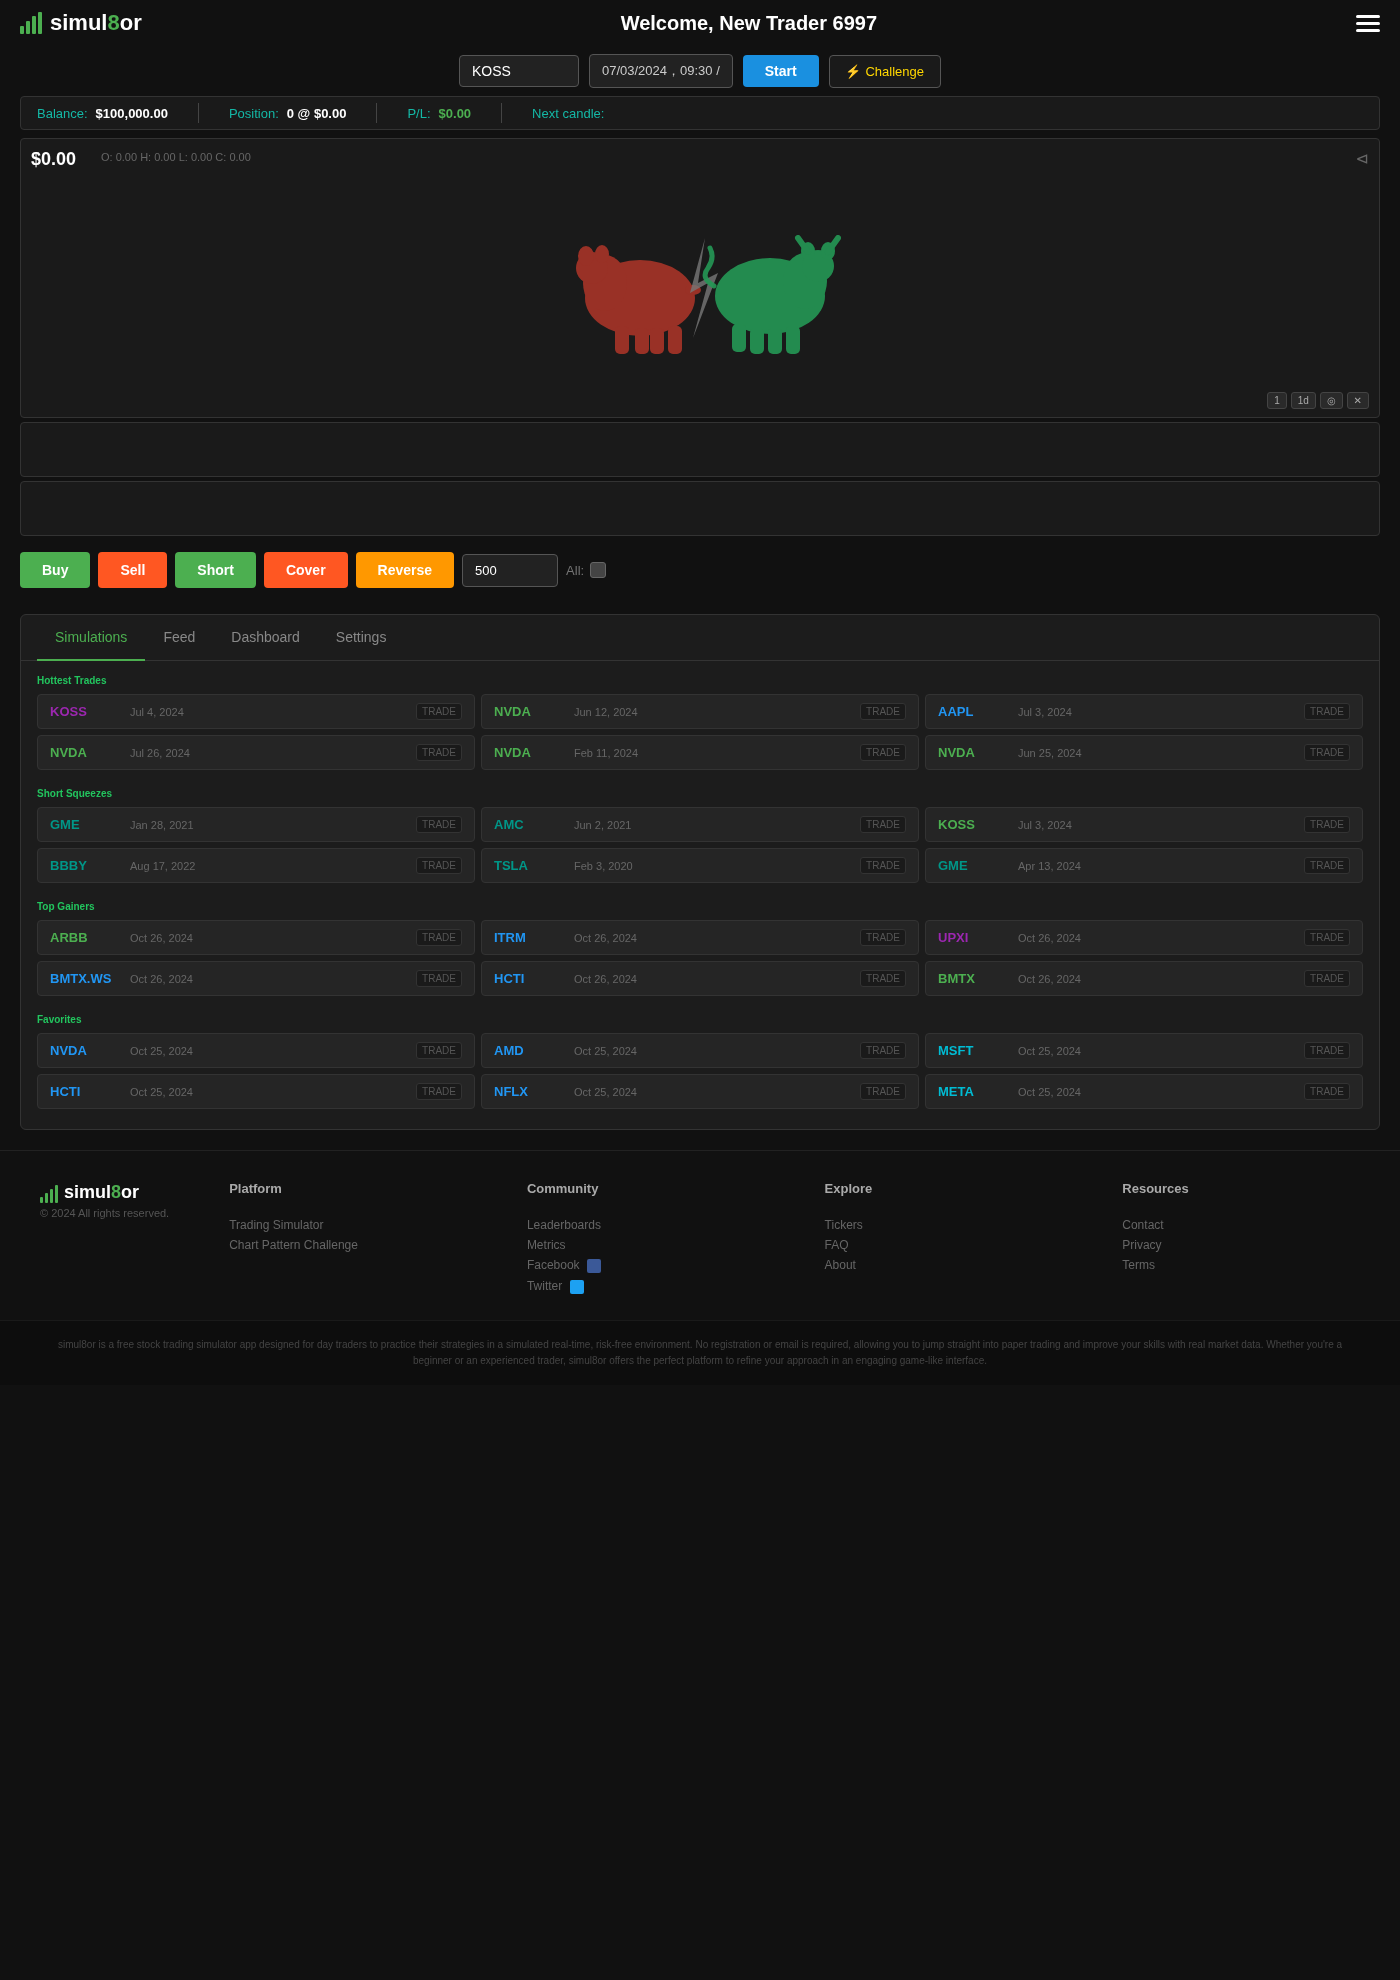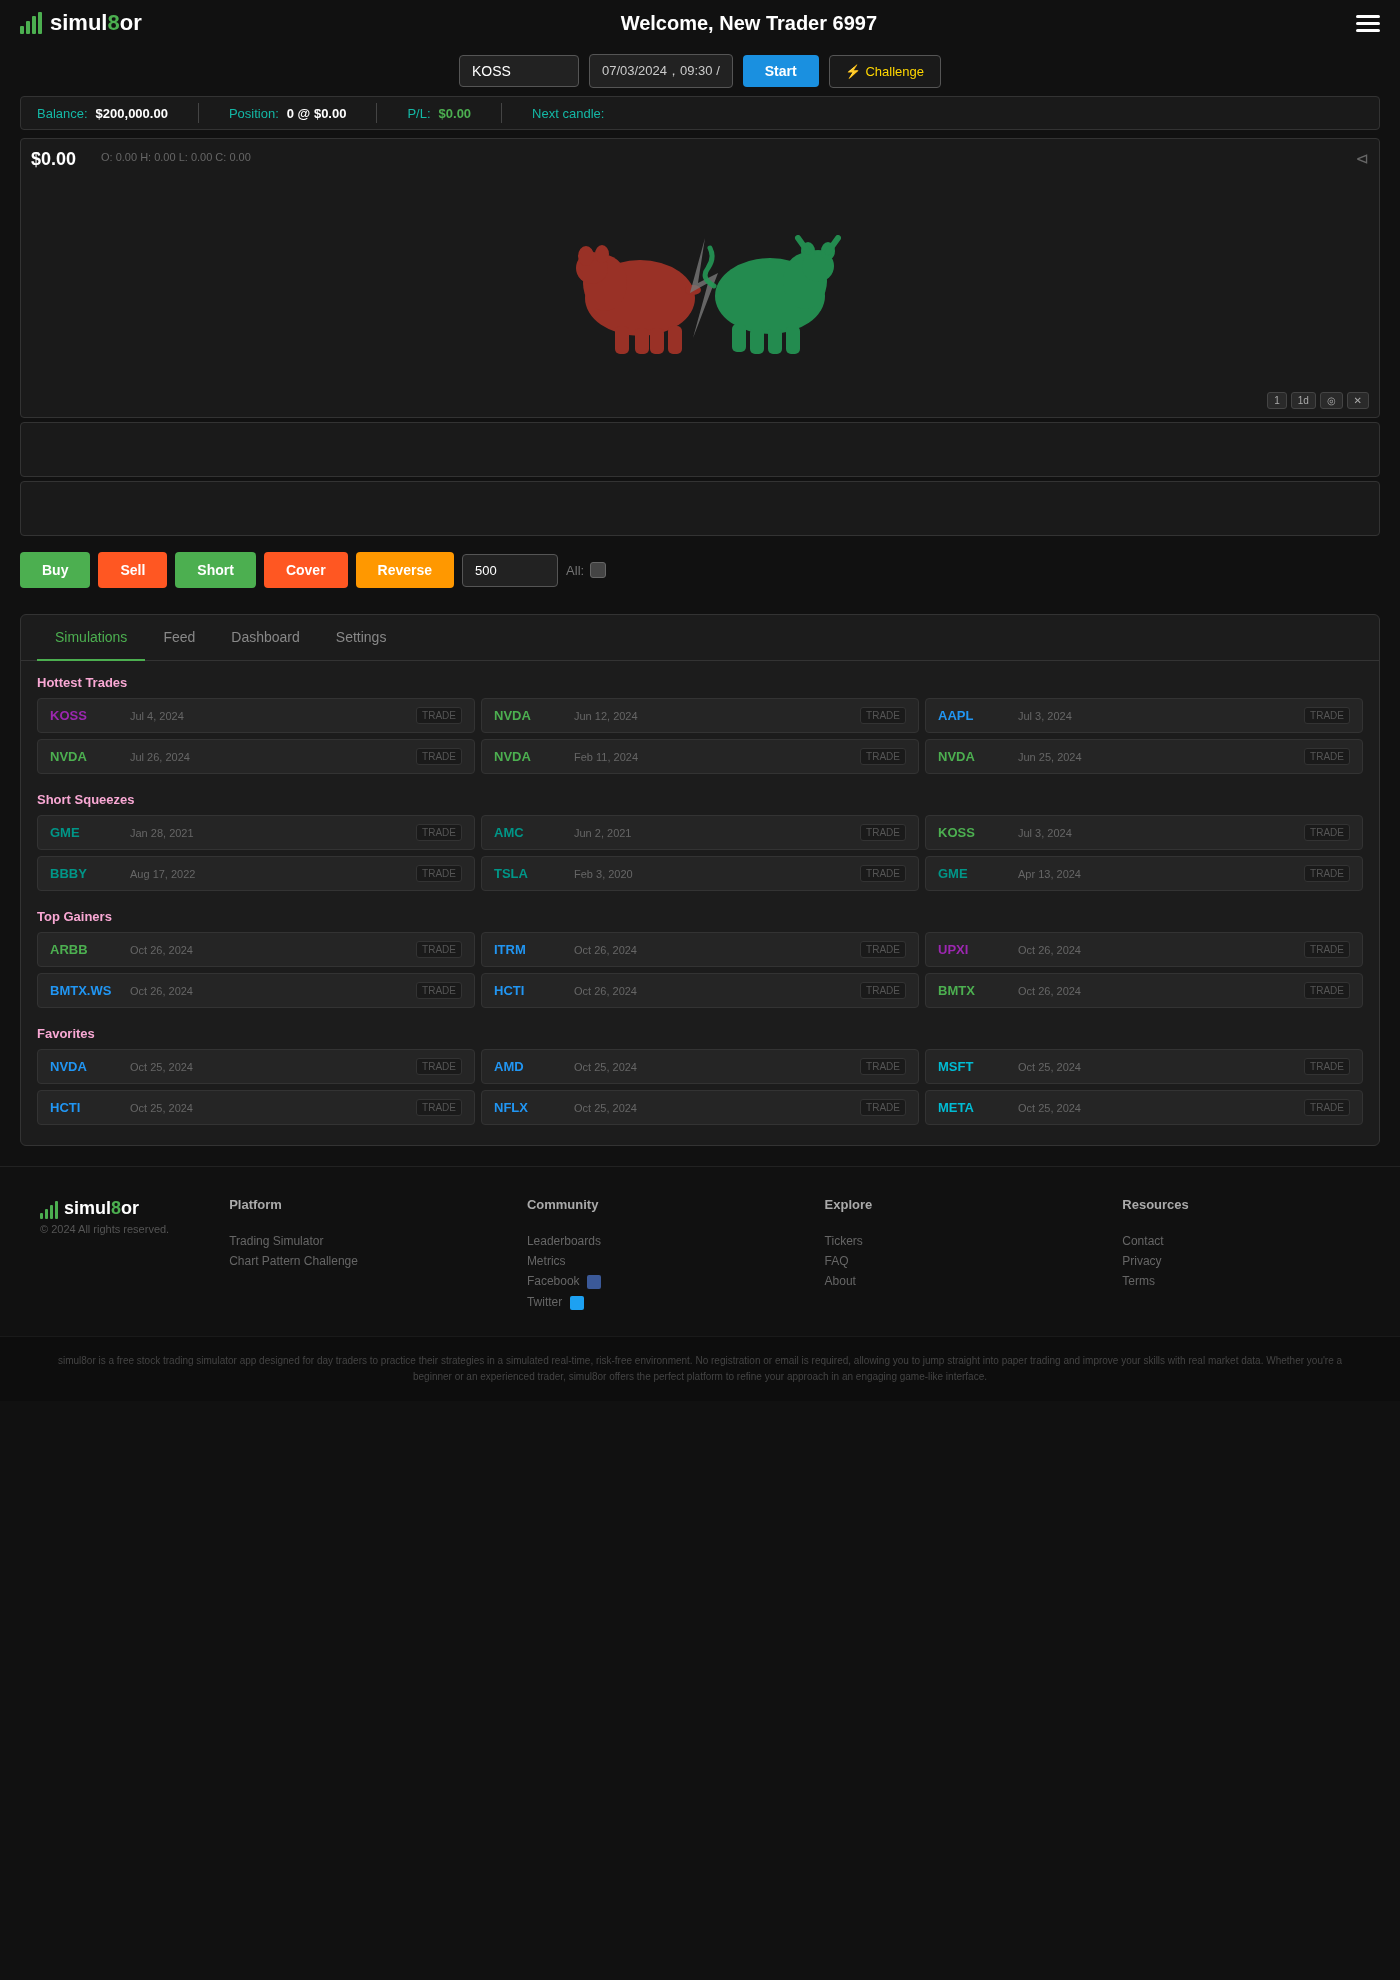--- a/index.html
+++ b/index.html
@@ -313,23 +313,23 @@
       border-bottom: 2px solid transparent;
       margin-bottom: -1px;
     }
     .sim-tab.active {
       color: #4caf50;
       border-bottom-color: #4caf50;
     }
 
     .section-title {
       padding: 14px 16px 8px;
-      font-size: 13px;
-      font-weight: bold;
-      color: #f9a8d4;
+      font-size: 10px;
+      font-weight: bold;
+      color: #22c55e;
     }
 
     .trades-grid {
       display: grid;
       grid-template-columns: repeat(3, 1fr);
       gap: 6px;
       padding: 0 16px;
       margin-bottom: 4px;
     }
     .trade-card {
@@ -456,21 +456,21 @@
   <div class="datetime-display">
     <span>07/03/2024，09:30 /</span>
   </div>
   <button class="btn-start">Start</button>
   <button class="btn-challenge">⚡ Challenge</button>
 </div>
 
 <div class="info-bar">
   <div class="info-item">
     <span class="info-label">Balance:</span>
-    <span class="info-value">$200,000.00</span>
+    <span class="info-value">$100,000.00</span>
   </div>
   <div class="info-sep"></div>
   <div class="info-item">
     <span class="info-label">Position:</span>
     <span class="info-value">0 @ $0.00</span>
   </div>
   <div class="info-sep"></div>
   <div class="info-item">
     <span class="info-label">P/L:</span>
     <span class="info-value green">$0.00</span>

